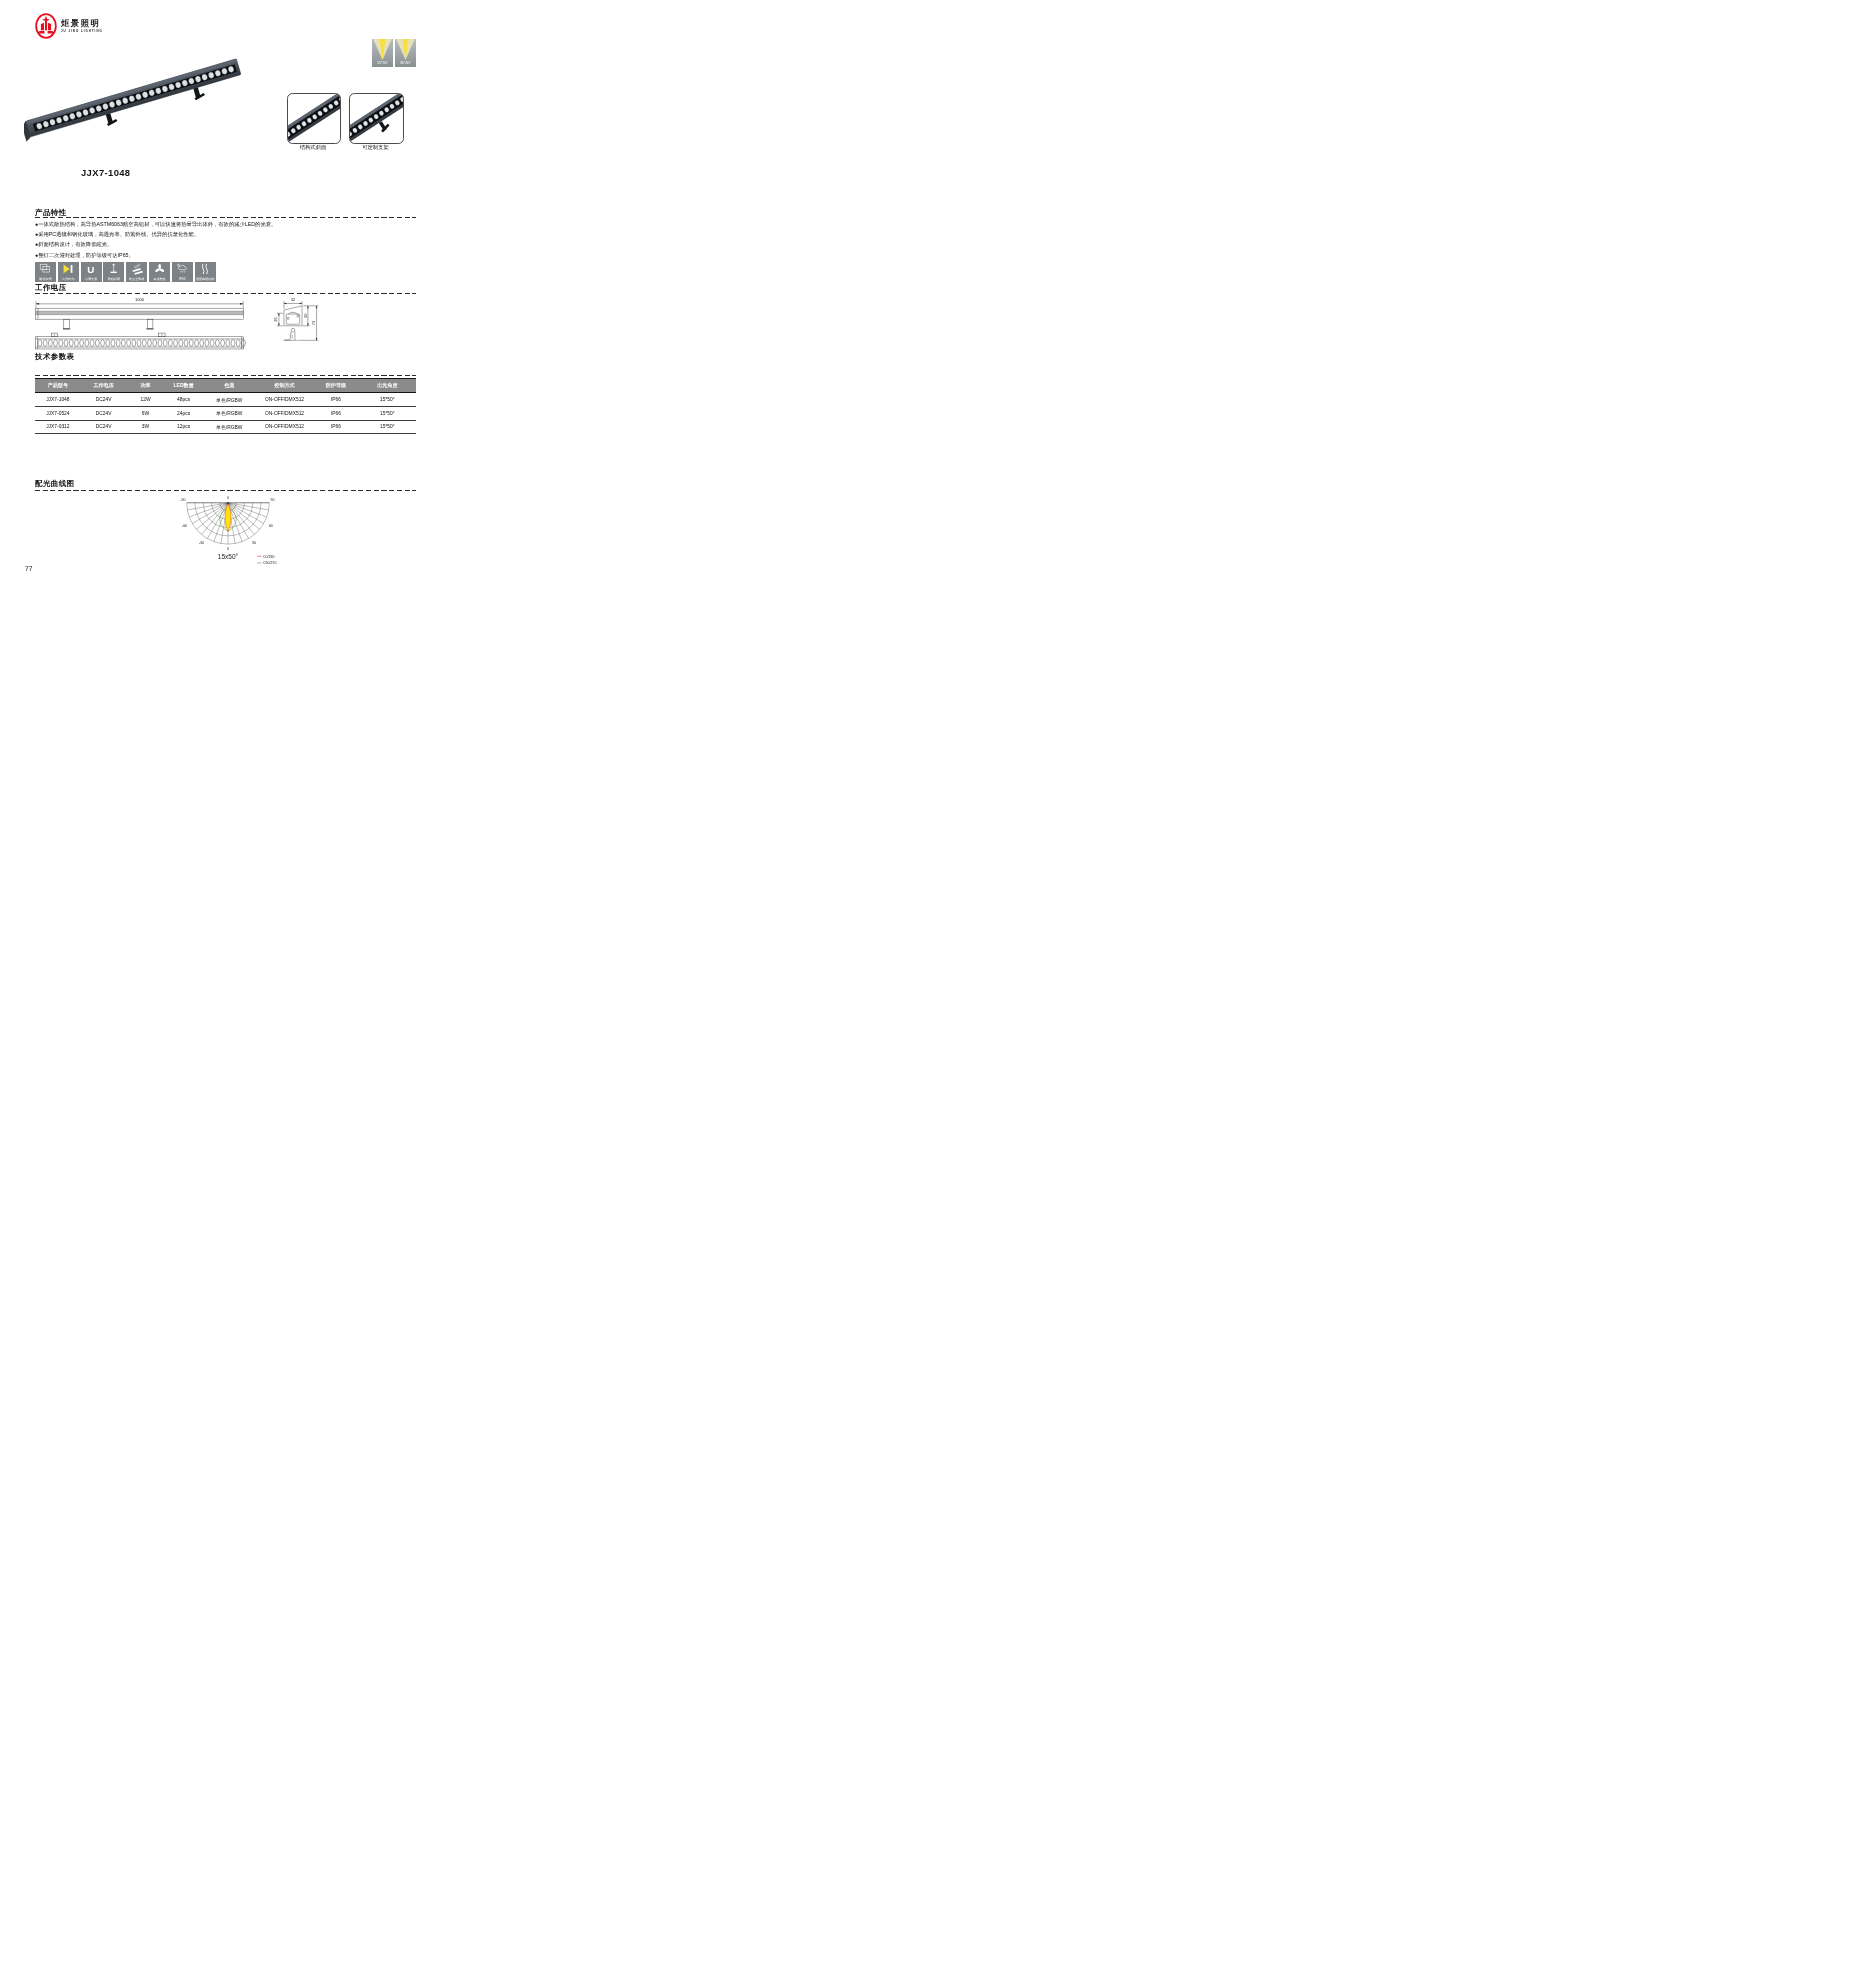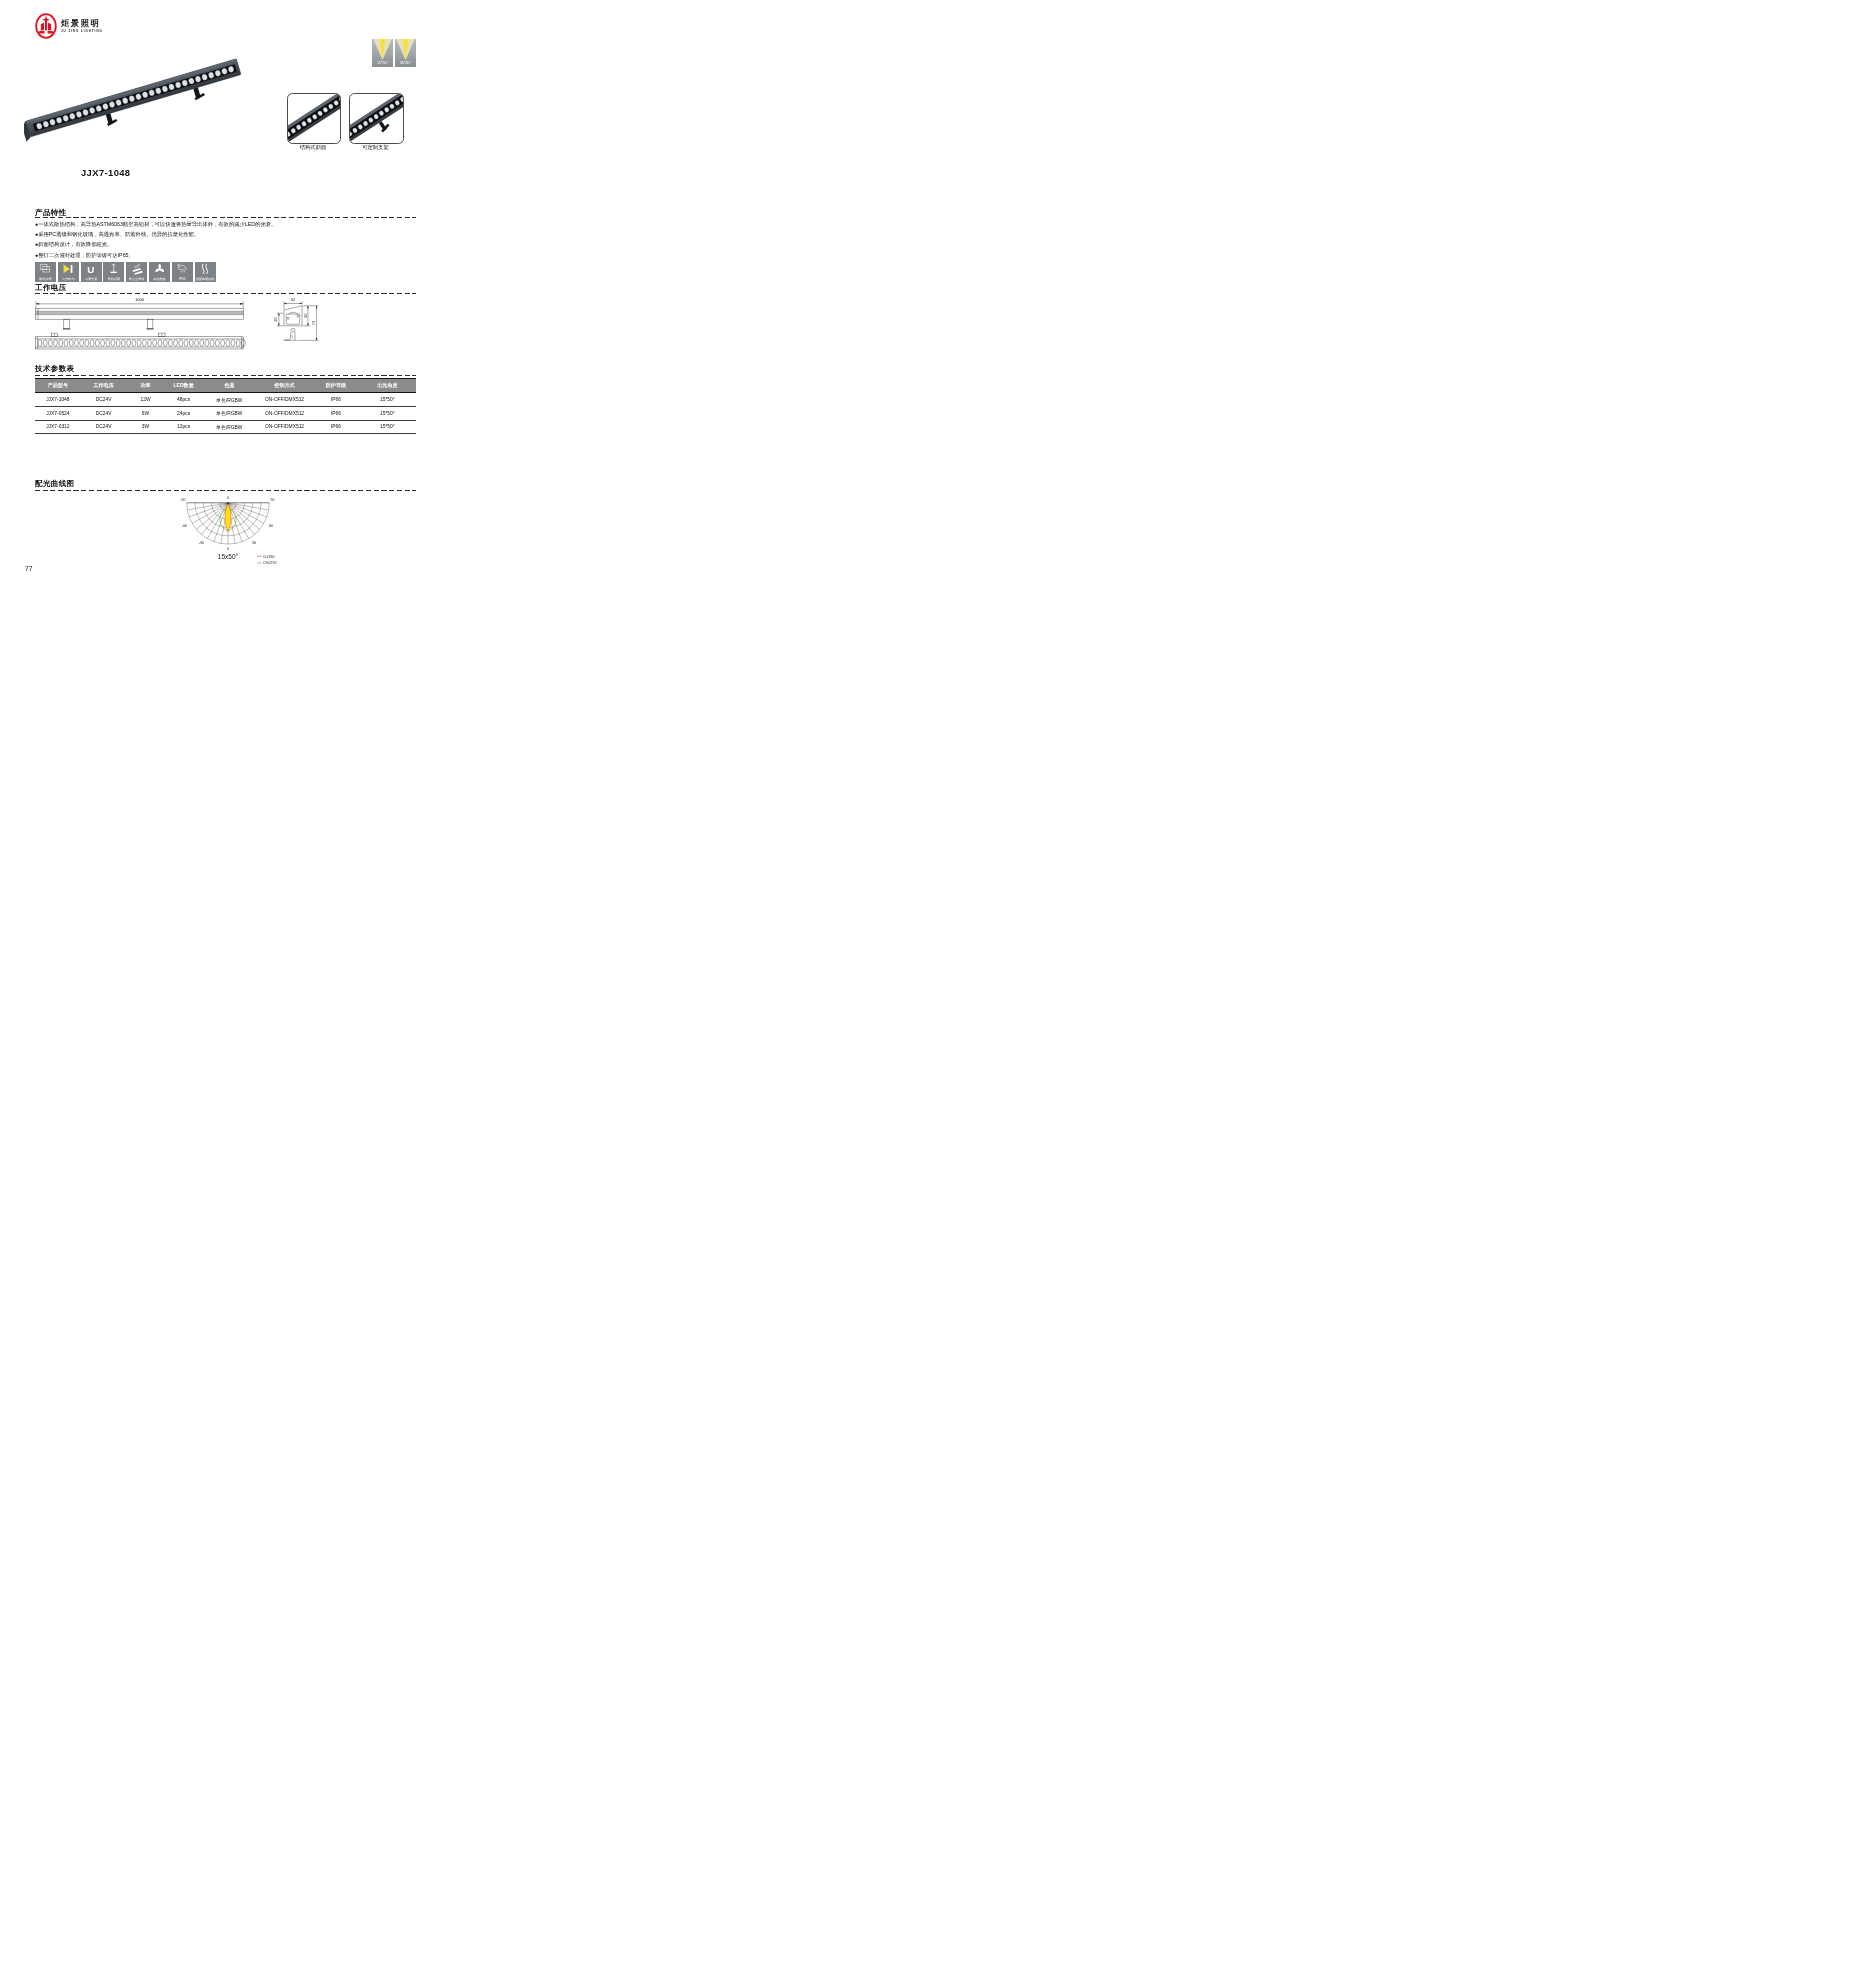--- a/index.html
+++ b/index.html
@@ -401,21 +401,21 @@
     <text x="689" y="53" text-anchor="middle" transform="rotate(-90 689 50)">39</text>
 
     <line x1="700" y1="25" x2="722" y2="25"></line>
       <line x1="670" y1="113" x2="722" y2="113"></line>
     <line x1="717" y1="25" x2="717" y2="113"></line>
     <polygon class="fill" points="717,25 714.9,31 719.1,31"></polygon>
       <polygon class="fill" points="717,113 714.9,107 719.1,107"></polygon>
     <text x="711" y="72" text-anchor="middle" transform="rotate(-90 711 69)">73</text>
   </svg>
 
-  <div class="abs sec-head" style="top:364px;">技术参数表</div>
+  <div class="abs sec-head" style="top:352px;">技术参数表</div>
   <div class="abs dash" style="top:375px;"></div>
 
   <table class="abs spec" style="left:35px;top:378px;">
     <colgroup>
       <col style="width:12%">
         <col style="width:12%">
         <col style="width:10%">
         <col style="width:10%">
       <col style="width:14%">
         <col style="width:15%">

